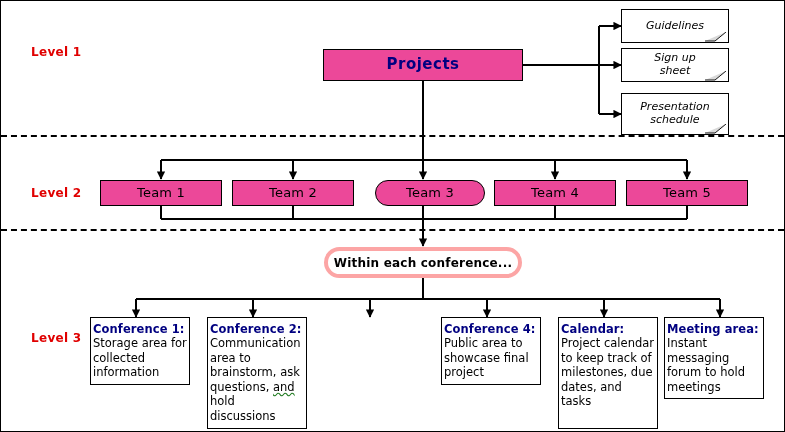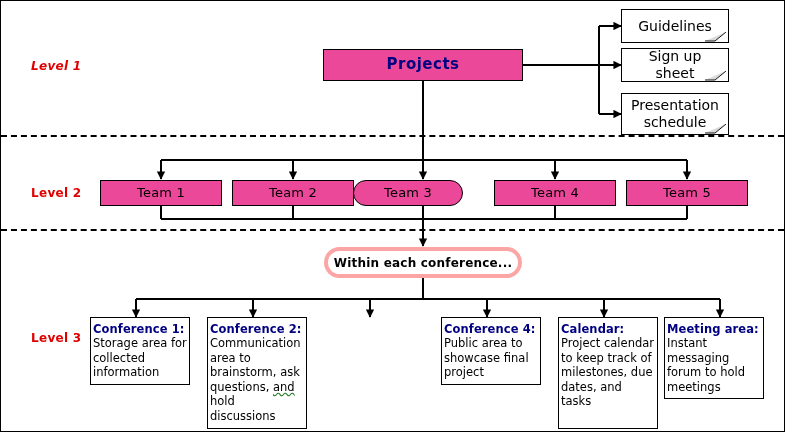--- a/index.html
+++ b/index.html
@@ -66,23 +66,24 @@
   .doc{
     position:absolute;
     background:#ffffff;
   }
   .doc .doc-body{
     position:absolute; inset:0;
     border:1px solid #000000;
     box-sizing:border-box;
     display:flex; align-items:center; justify-content:center;
     text-align:center;
-    font-size:14px; color:#000000; line-height:1.18;
-    padding:1px 14px;
-    box-sizing:border-box;
+    font-size:11px; color:#000000; line-height:1.18;
+    padding:1px 20px;
+    box-sizing:border-box;
+    font-style:italic;
   }
   .doc .fold{
     position:absolute;
     right:2px; bottom:1px;
     width:22px; height:10px;
     pointer-events:none;
   }
 
   
   .stadium{
@@ -174,21 +175,21 @@
       <path d="M 369 298 L 369 316" marker-end="url(#arrow)"></path>
       <path d="M 486 298 L 486 316" marker-end="url(#arrow)"></path>
       <path d="M 603 298 L 603 316" marker-end="url(#arrow)"></path>
       <path d="M 719 298 L 719 316" marker-end="url(#arrow)"></path>
     </g>
   </svg>
 
   <div class="divider" style="top:134px;"></div>
   <div class="divider" style="top:228px;"></div>
 
-  <div class="level-label" style="left:30px; top:58px;font-style:italic;">Level 1</div>
+  <div class="level-label" style="left:30px; top:44px;">Level 1</div>
   <div class="level-label" style="left:30px; top:185px;">Level 2</div>
   <div class="level-label" style="left:30px; top:330px;">Level 3</div>
 
   <div class="box projects-box" style="left:322px; top:48px; width:200px; height:32px;">
     <span>Projects</span>
   </div>
 
   <div class="doc" style="left:620px; top:8px; width:108px; height:34px;">
     <div class="doc-body">Guidelines</div>
     <svg class="fold" viewBox="0 0 22 10">
@@ -212,21 +213,21 @@
       <path d="M0 9 L10 9 L21 0" fill="#d9d9d9" stroke="#000000" stroke-width="0.9"></path>
     </svg>
   </div>
 
   <div class="box team-box" style="left:99px; top:179px; width:122px; height:26px;">
     <span>Team 1</span>
   </div>
   <div class="box team-box" style="left:231px; top:179px; width:122px; height:26px;">
     <span>Team 2</span>
   </div>
-  <div class="box team-box" style="left:352px; top:179px; width:110px; height:26px;border-radius:13px;">
+  <div class="box team-box" style="left:374px; top:179px; width:110px; height:26px;border-radius:13px;">
     <span>Team 3</span>
   </div>
   <div class="box team-box" style="left:493px; top:179px; width:122px; height:26px;">
     <span>Team 4</span>
   </div>
   <div class="box team-box" style="left:625px; top:179px; width:122px; height:26px;">
     <span>Team 5</span>
   </div>
 
   <div class="stadium" style="left:323px; top:246px; width:198px; height:31px;">

